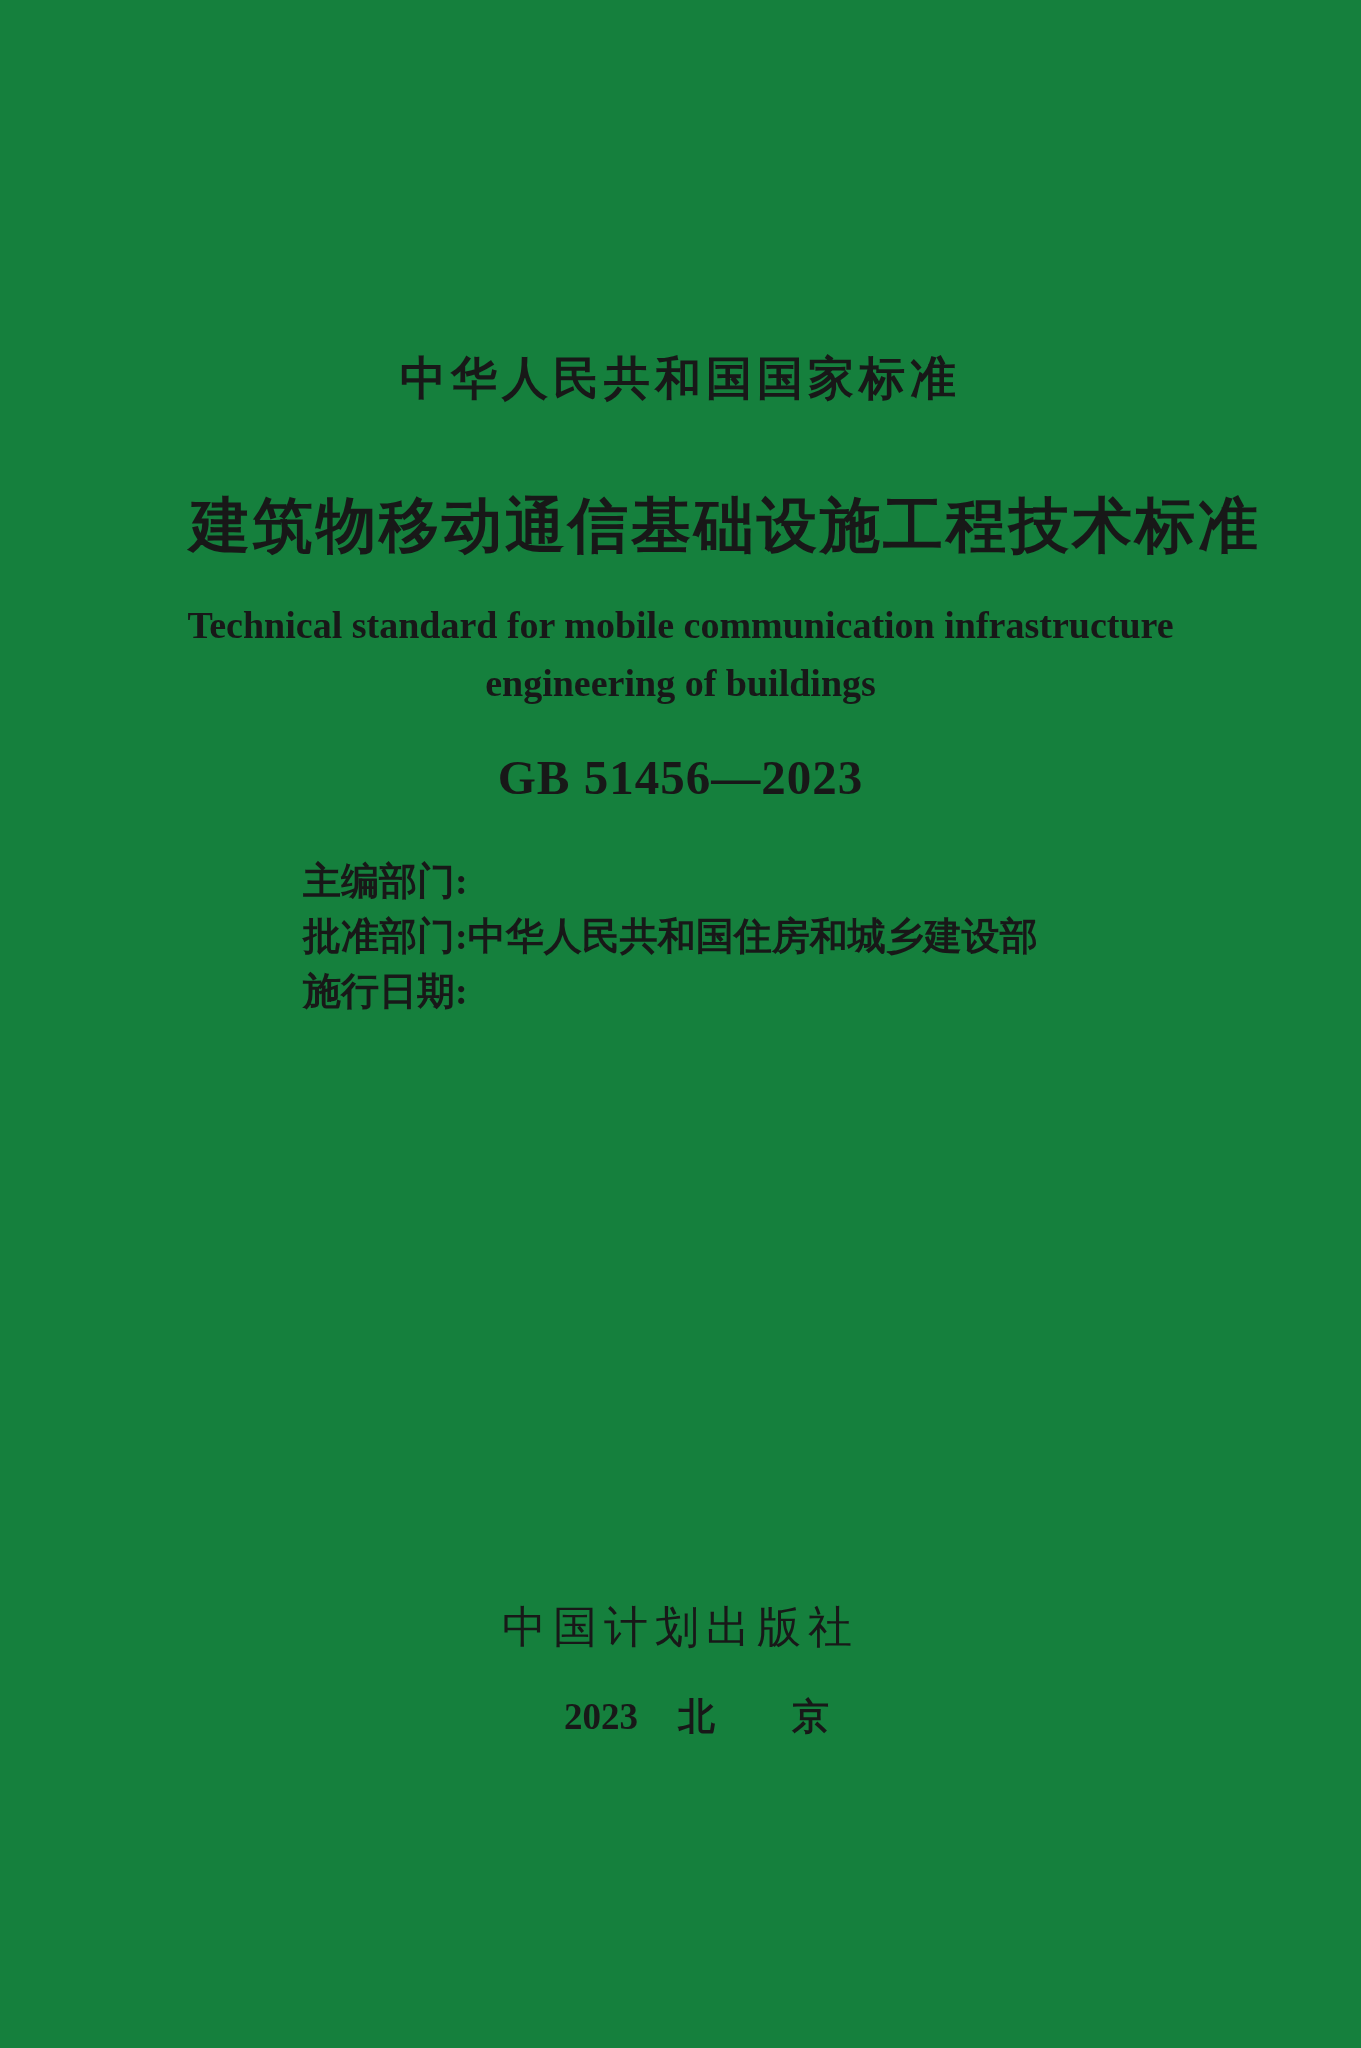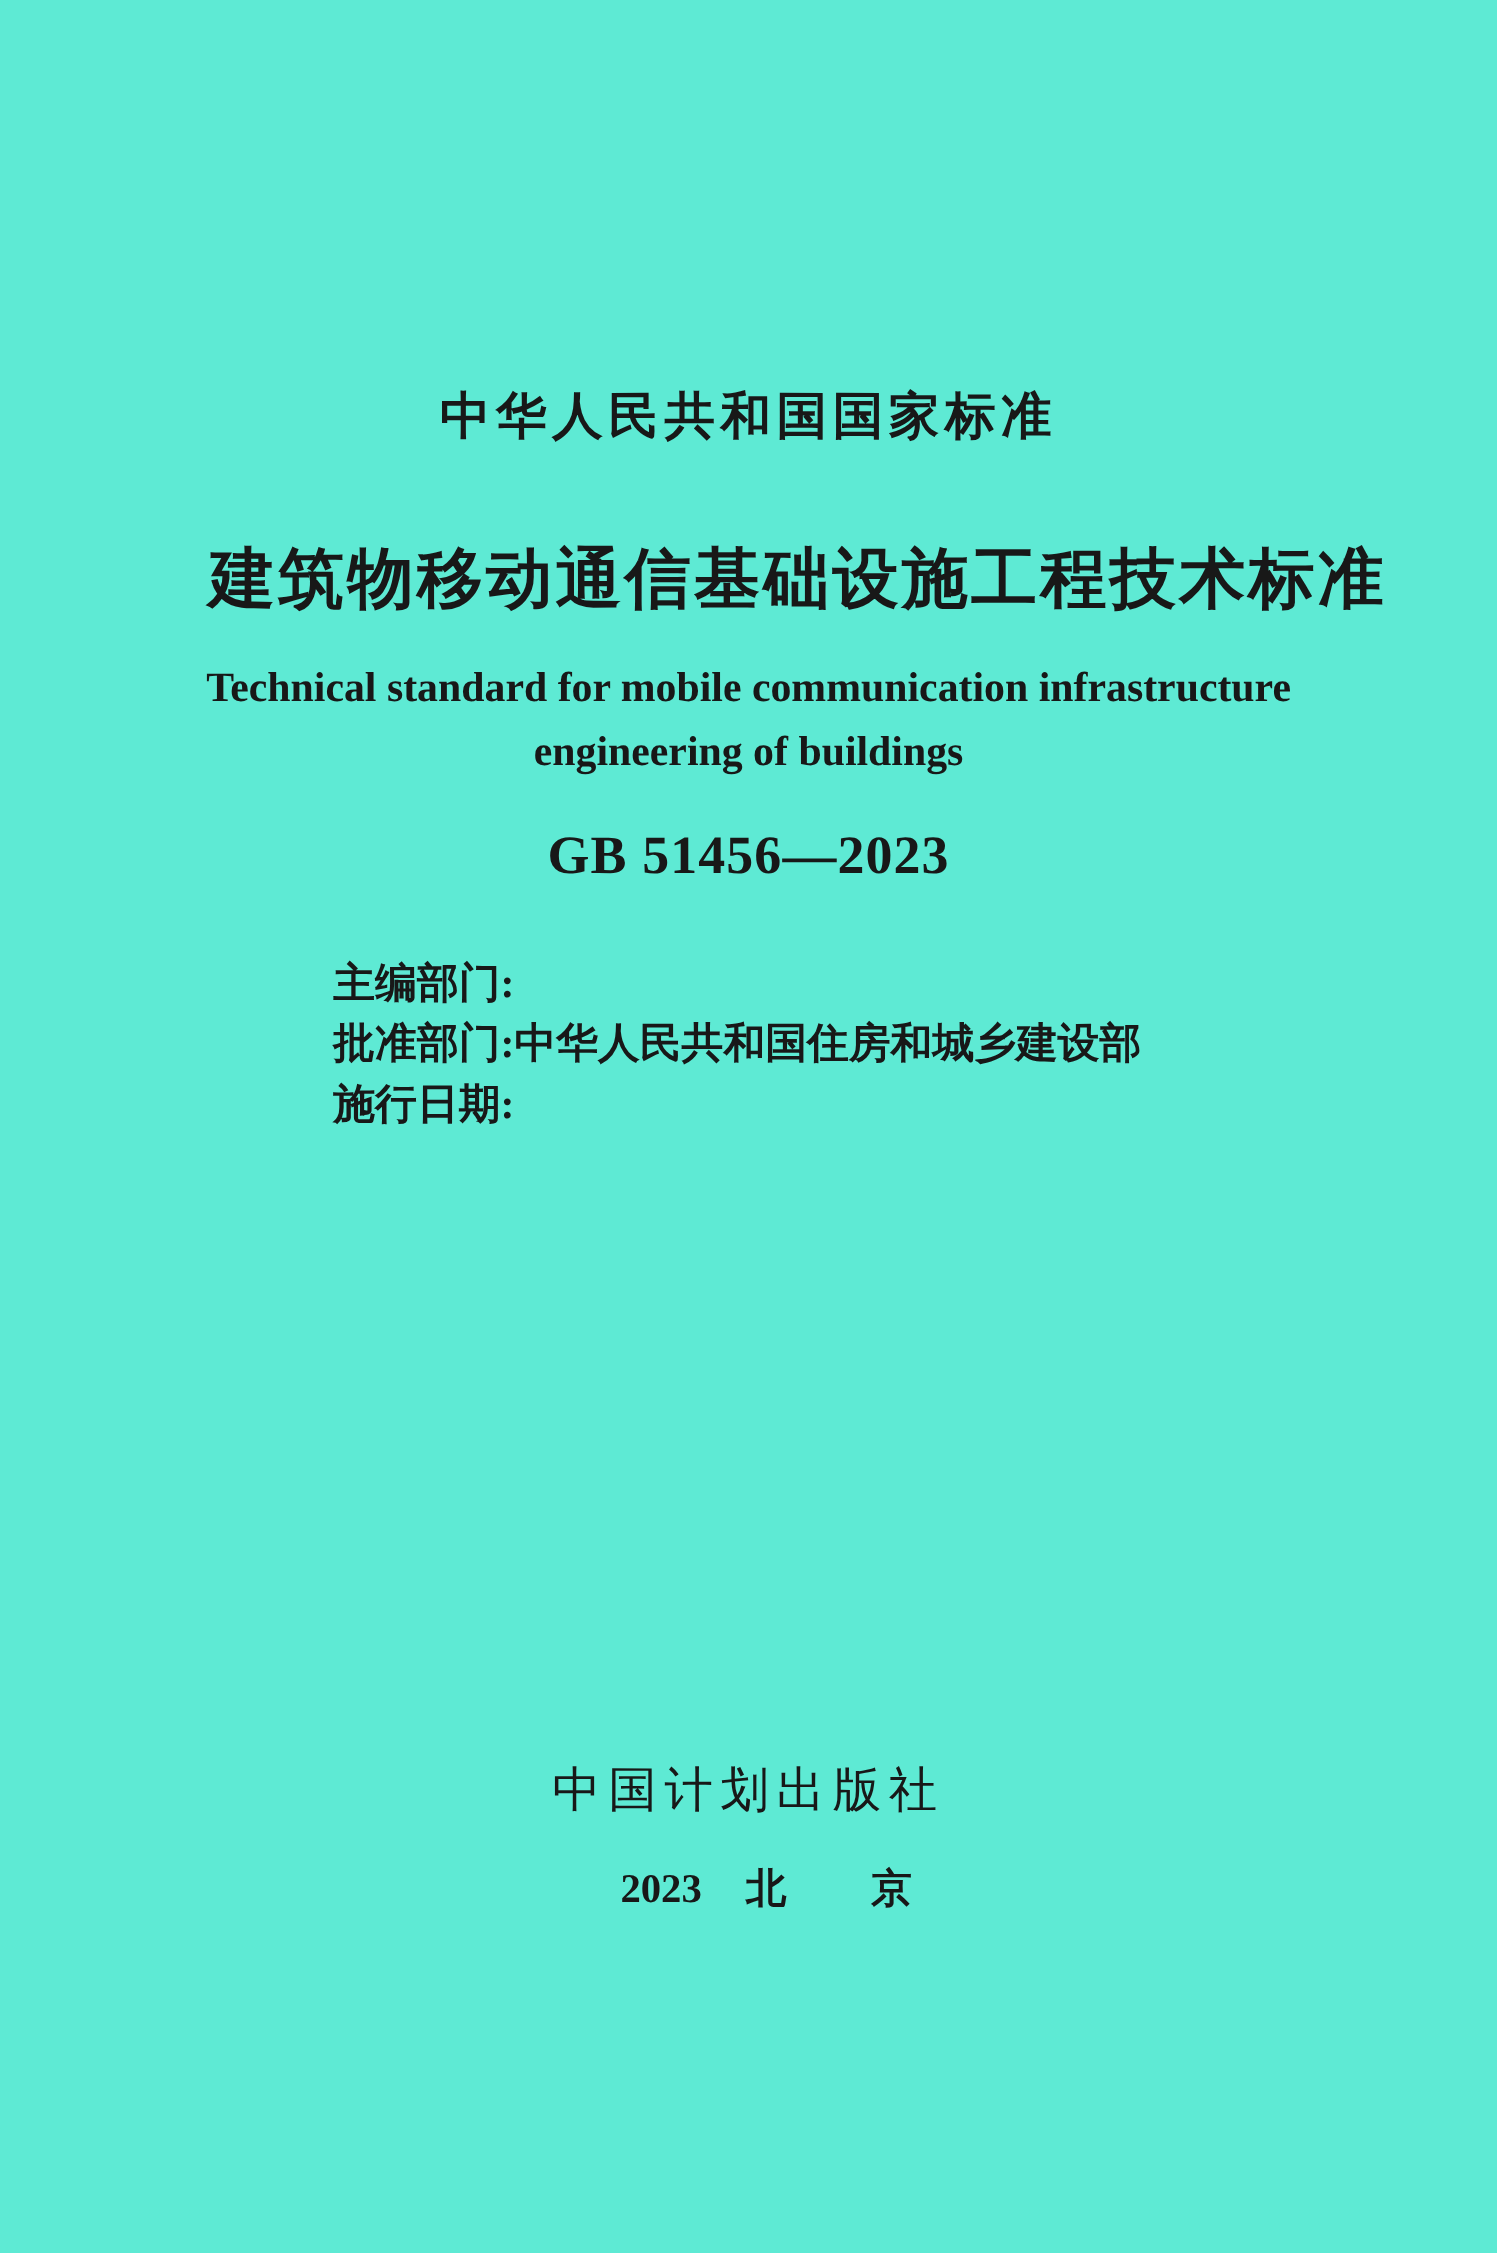--- a/index.html
+++ b/index.html
@@ -5,21 +5,21 @@
   html, body {
     margin: 0;
     padding: 0;
     background: #e8e8e8;
   }
   .page {
     position: relative;
     width: 1361px;
     height: 2048px;
     margin: 0 auto;
-    background: #5eead4;
+    background: #15803d;
     color: #181818;
     overflow: hidden;
   }
   .centered {
     position: absolute;
     left: 0;
     width: 100%;
     text-align: center;
     white-space: nowrap;
   }
@@ -53,21 +53,20 @@
     letter-spacing: 1px;
   }
   .dept-block {
     position: absolute;
     left: 303px;
     top: 856px;
     width: 757px;
     font-family: "Liberation Serif", "DejaVu Serif", serif;
     font-weight: 600;
     font-size: 38px;
-    margin-top: 12px;
   }
   .dept-line {
     display: flex;
     align-items: baseline;
     height: 55px;
     white-space: nowrap;
   }
   .dept-label {
     flex: 0 0 auto;
   }

